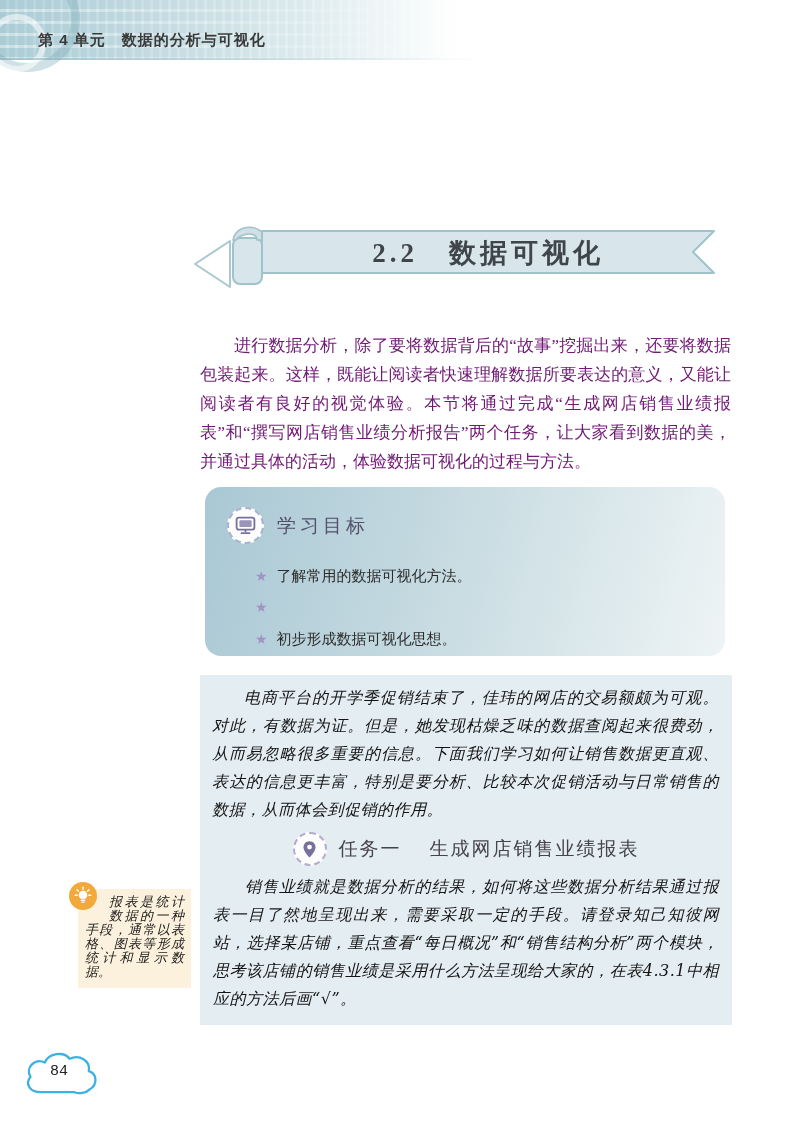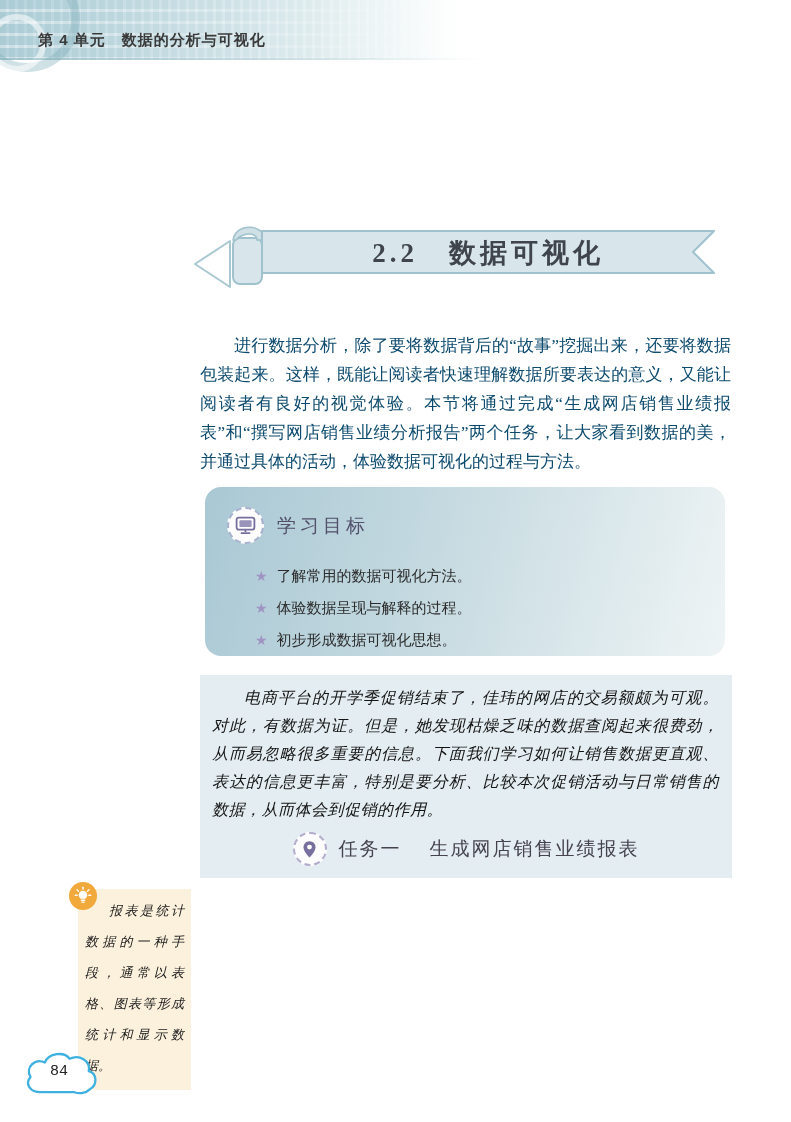--- a/index.html
+++ b/index.html
@@ -40,21 +40,21 @@
   .ribbon svg{position:absolute;left:0;top:0;}
   .ribbon-title{
     position:absolute;left:69px;top:12px;width:452px;height:38px;
     text-align:center;font-size:27px;font-weight:bold;color:#3f454b;
     letter-spacing:4px;line-height:38px;font-family:"Liberation Serif",serif;
   }
 
   
   .intro{
     position:absolute;left:200px;top:331px;width:531px;margin:0;
-    font-size:17px;line-height:29px;text-align:justify;text-indent:2em;color:#0c4a6e;
+    font-size:17px;line-height:29px;text-align:justify;text-indent:2em;color:#701a75;
   }
 
   
   .goals{
     position:absolute;left:205px;top:487px;width:520px;height:169px;border-radius:16px;
     background:linear-gradient(105deg,#a9c8d4 0%,#c4d9e0 42%,#eef4f5 100%);
   }
   .goals-head{position:absolute;left:22px;top:20px;display:flex;align-items:center;gap:13px;}
   .round-dashed{
     box-sizing:border-box;border-radius:50%;background:#fdfdfd;border:2px dashed #a9b2cf;
@@ -96,21 +96,21 @@
   .activity-head .lbl{margin-left:9px;}
   .activity-head .ttl{margin-left:13px;}
   .activity-body{margin:0;padding:7px 13px 0 13px;}
 
   
   .note{
     position:absolute;left:78px;top:889px;width:113px;background:#fcf1dd;
     padding:6px 7px 9px 7px;box-sizing:border-box;
   }
   .note-text{
-    font-family:"DejaVu Serif",serif;font-style:italic;font-size:13px;line-height:31px;
+    font-family:"DejaVu Serif",serif;font-style:italic;font-size:13px;line-height:14px;
     text-align:justify;color:#1a1a1a;
   }
   .note-spacer{float:left;width:24px;height:18px;}
   .bulb{
     position:absolute;left:-9px;top:-7px;width:28px;height:28px;border-radius:50%;
     background:#f2a93b;display:flex;align-items:center;justify-content:center;
   }
 
   
   .cloud{position:absolute;left:20px;top:1046px;width:86px;height:58px;}
@@ -156,21 +156,20 @@
       </span>
       <span class="goals-title">学习目标</span>
     </div>
     <ul class="goals-list">
       <li>
         <span class="star">★</span>
         <span>了解常用的数据可视化方法。</span>
       </li>
       <li>
         <span class="star">★</span>
-        <span>体验数据呈现与解释的过程。</span>
       </li>
       <li>
         <span class="star">★</span>
         <span>初步形成数据可视化思想。</span>
       </li>
     </ul>
   </div>
 
   <div class="panel">
     <p class="kai scenario">电商平台的开学季促销结束了，佳玮的网店的交易额颇为可观。对此，有数据为证。但是，她发现枯燥乏味的数据查阅起来很费劲，从而易忽略很多重要的信息。下面我们学习如何让销售数据更直观、表达的信息更丰富，特别是要分析、比较本次促销活动与日常销售的数据，从而体会到促销的作用。</p>
@@ -180,20 +179,21 @@
         <svg width="15" height="19" viewBox="0 0 16 20">
           <path d="M8 1.2 C4 1.2 1.6 4.2 1.6 7.6 C1.6 12.4 8 18.6 8 18.6 C8 18.6 14.4 12.4 14.4 7.6 C14.4 4.2 12 1.2 8 1.2 Z" fill="#776f9e"></path>
           <circle cx="8" cy="7.4" r="2.6" fill="#ffffff"></circle>
         </svg>
       </span>
       <span class="task-label">任务一</span>
       <span class="task-title">生成网店销售业绩报表</span>
     </div>
 
 
+    <p class="kai activity-body">销售业绩就是数据分析的结果，如何将这些数据分析结果通过报表一目了然地呈现出来，需要采取一定的手段。请登录知己知彼网站，选择某店铺，重点查看“每日概况”和“销售结构分析”两个模块，思考该店铺的销售业绩是采用什么方法呈现给大家的，在表4.3.1中相应的方法后画“√”。</p>
   </div>
 
   <div class="note">
     <span class="bulb">
       <svg width="20" height="20" viewBox="0 0 20 20">
         <g stroke="#ffffff" stroke-width="1.4" stroke-linecap="round">
           <line x1="10" y1="1.2" x2="10" y2="3.2"></line>
           <line x1="4" y1="3.8" x2="5.5" y2="5.3"></line>
           <line x1="16" y1="3.8" x2="14.5" y2="5.3"></line>
           <line x1="2.2" y1="9.2" x2="4.2" y2="9.2"></line>

